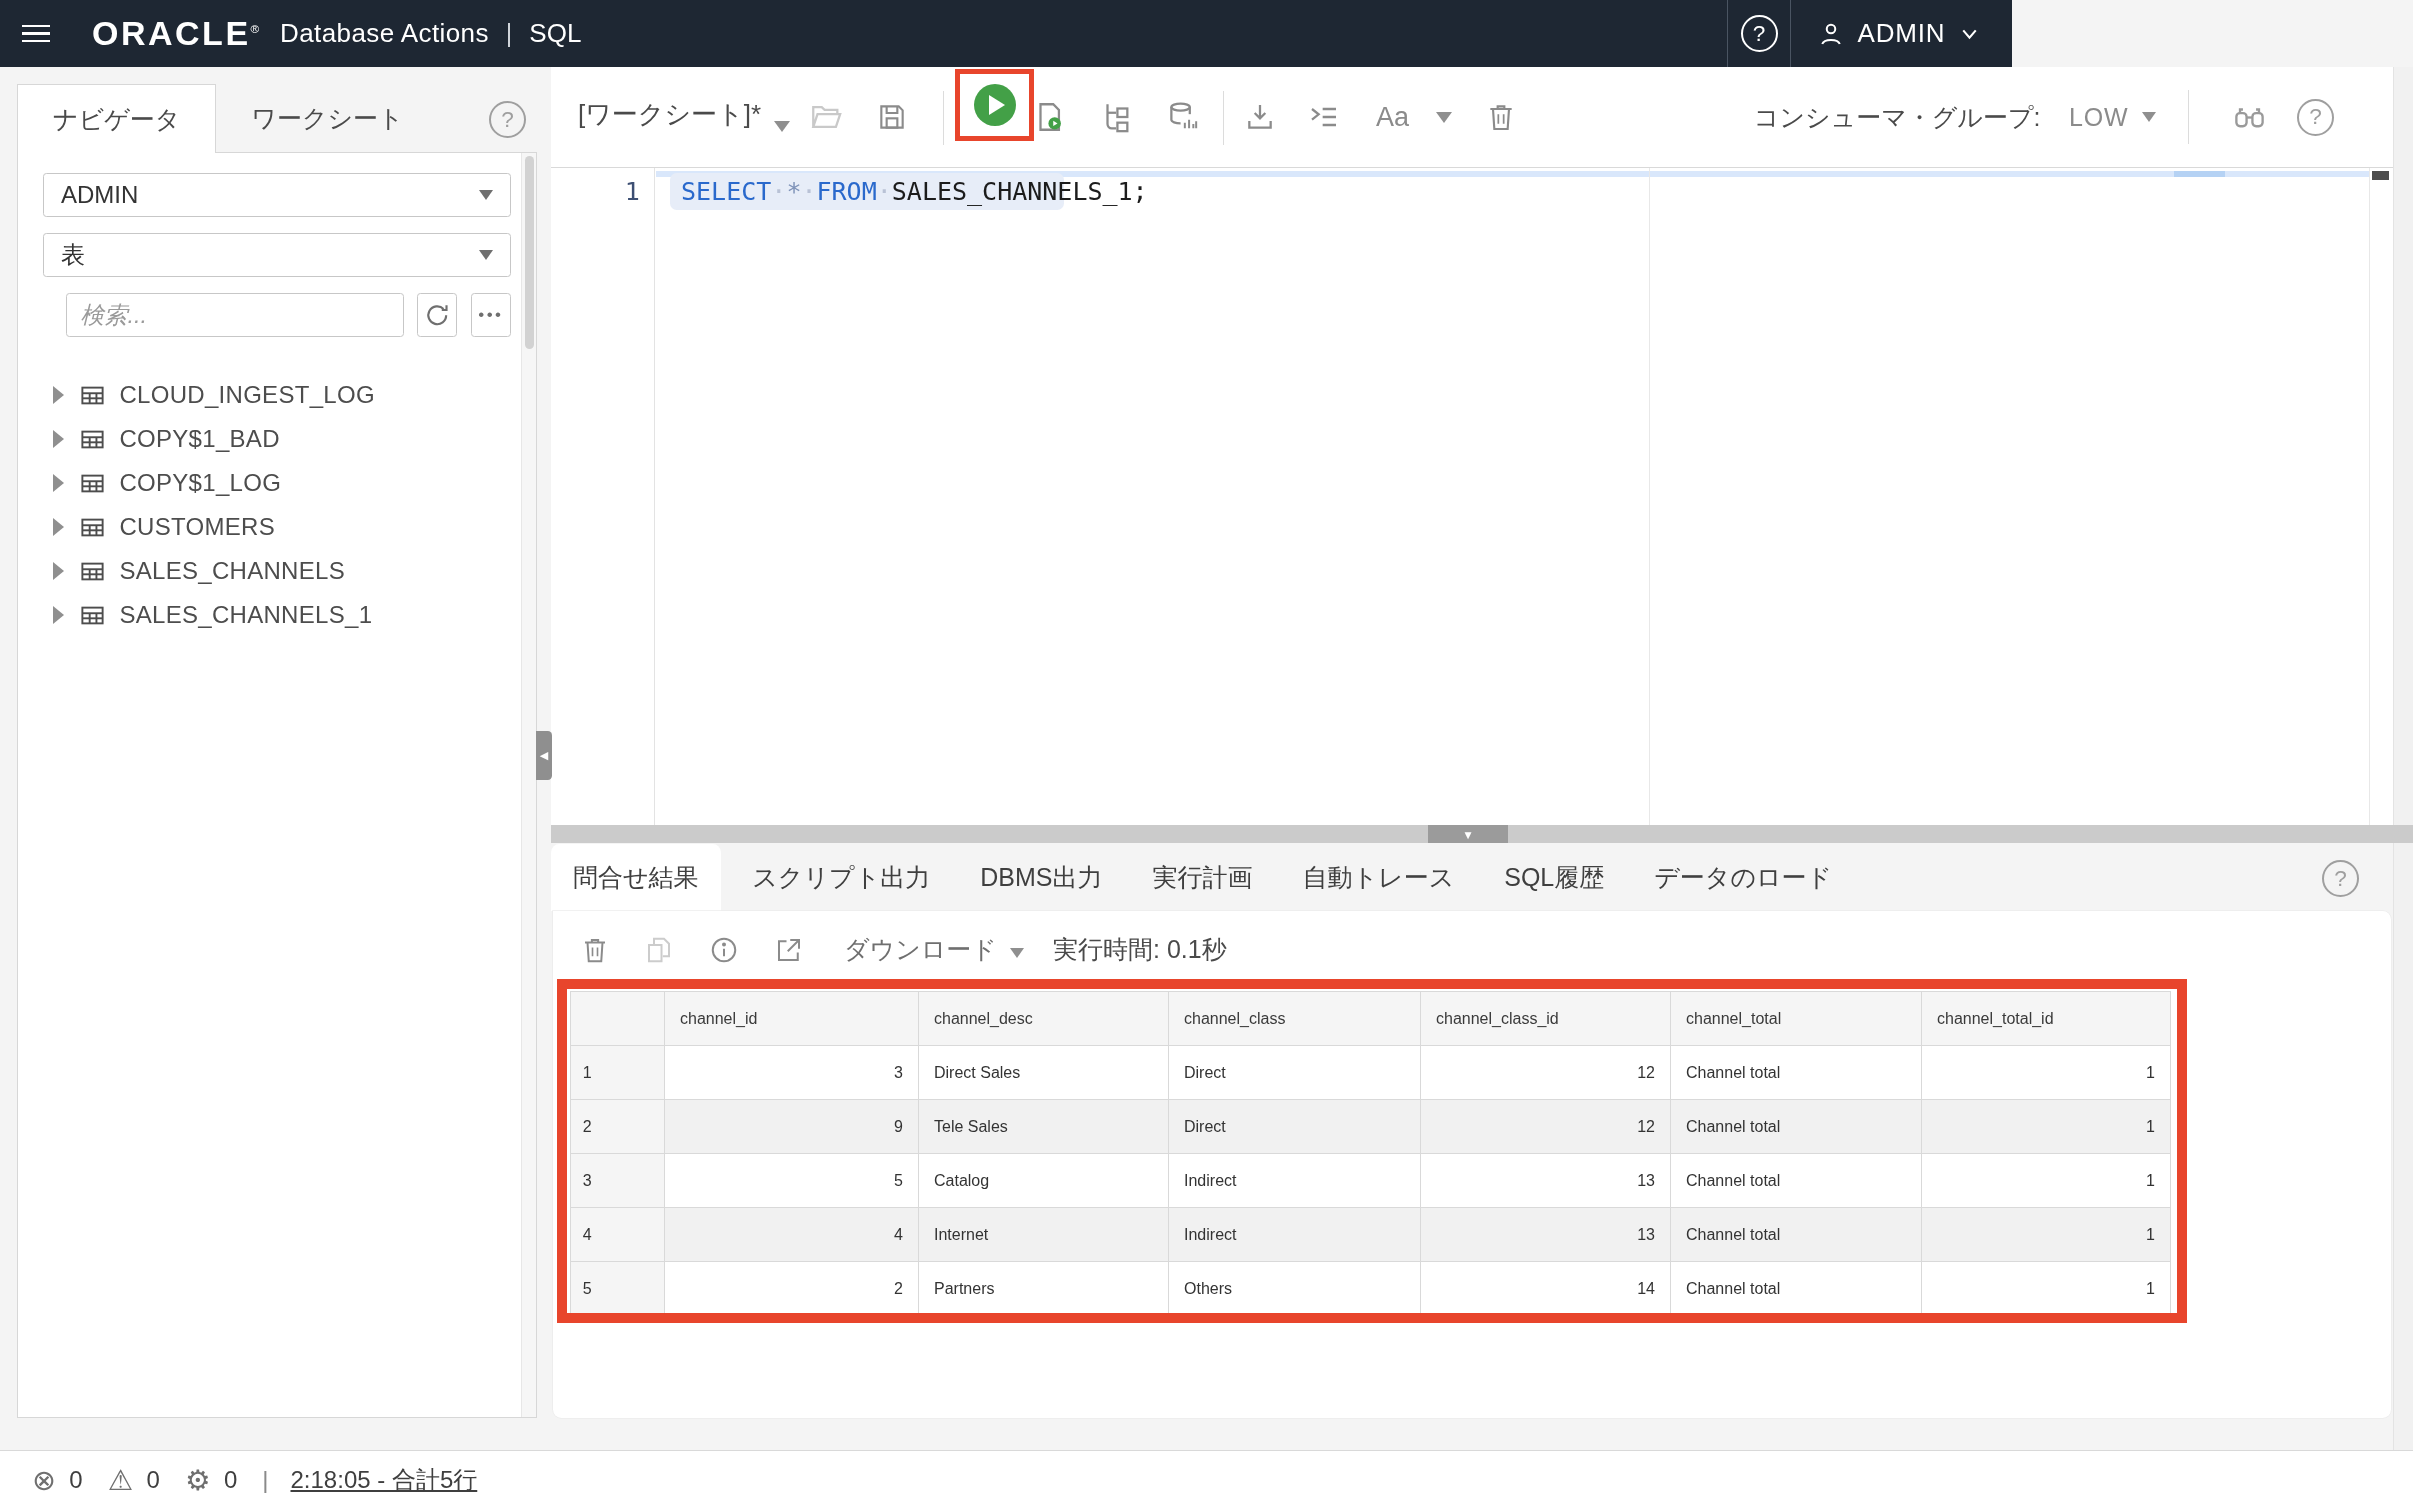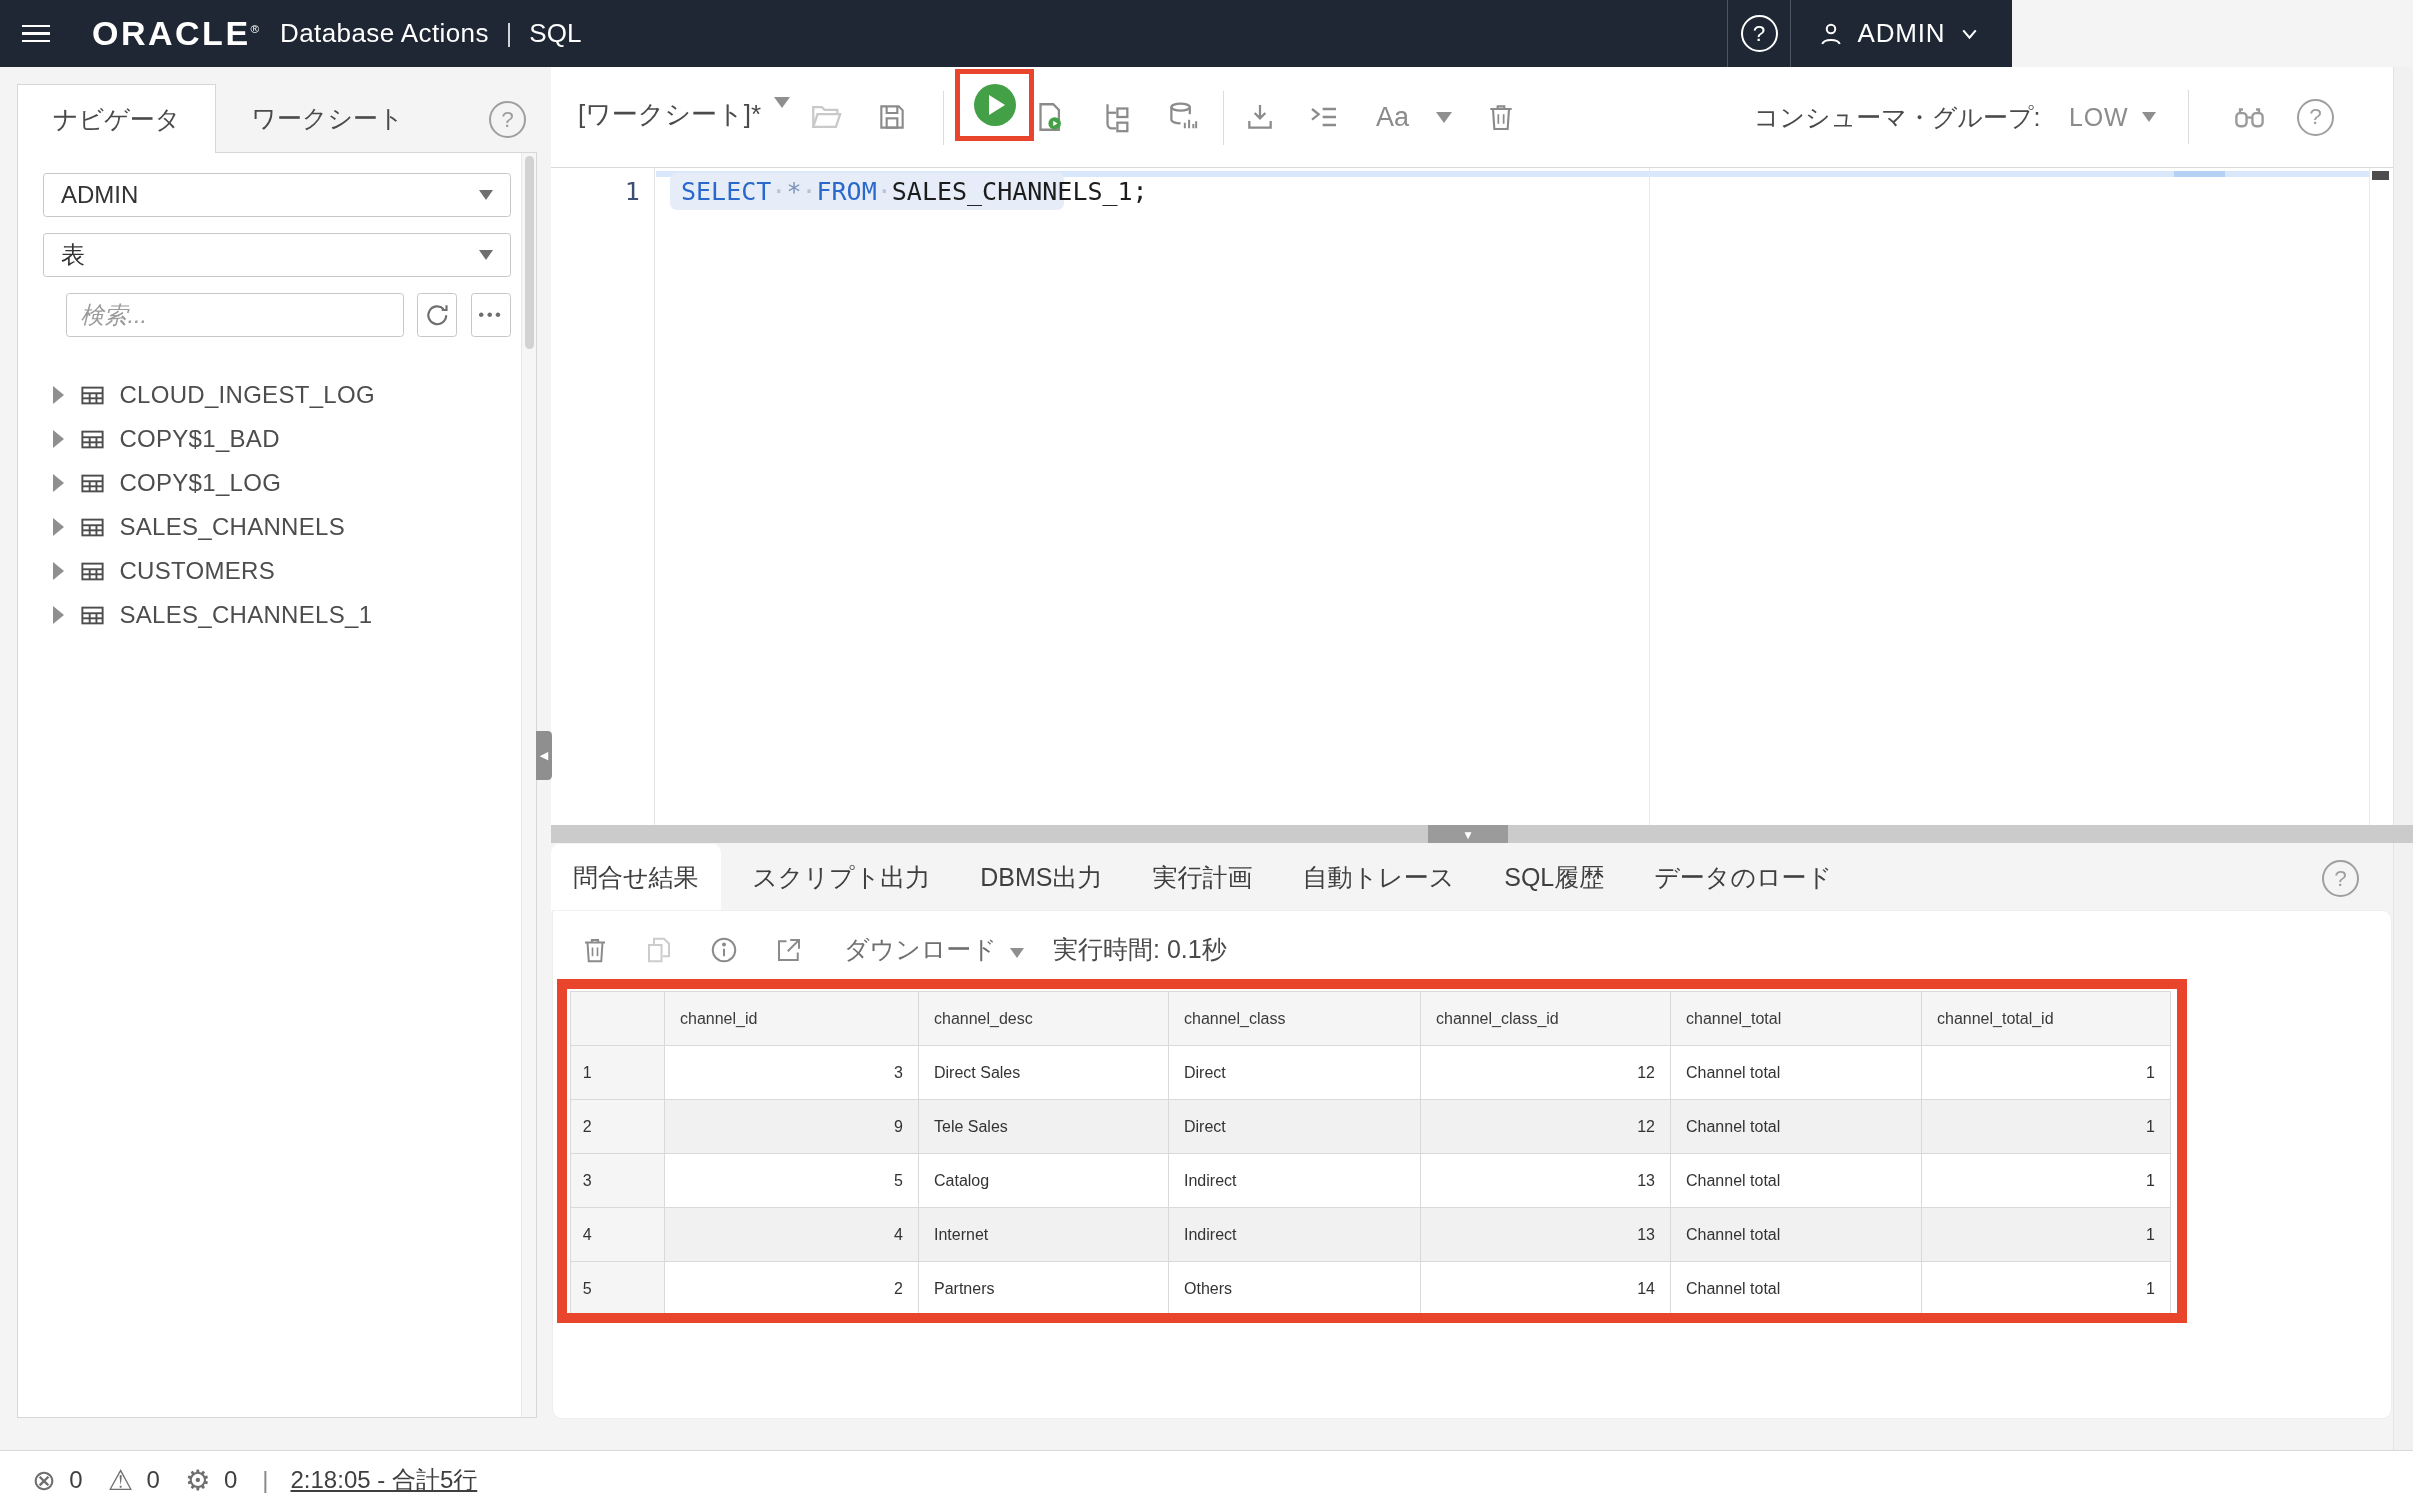--- a/index.html
+++ b/index.html
@@ -81,21 +81,21 @@
   .side-thumb { position:absolute; left:2.5px; top:3.4px; width:9.2px; height:193px; background:#d2d2d2; border-radius:5px; }
   .collapse-handle {
     position:absolute; left:536px; top:731px; width:16px; height:49px;
     background:#8f8f8f; border-radius:0 4.2px 4.2px 0; color:#fff;
     display:flex; align-items:center; justify-content:center; font-size:11px; cursor:pointer; z-index:4;
   }
 
   
   .main-panel { position:absolute; left:551px; top:67px; width:1842px; height:758px; background:#fff; }
   .ws-toolbar { position:absolute; left:0; top:0; width:100%; height:101px; border-bottom:0.8px solid #d9d9d9; }
-  .ws-title { position:absolute; left:27px; top:30px; font-size:26px; color:#4a4a4a; display:flex; align-items:flex-start; gap:13.4px; cursor:pointer; }
+  .ws-title { position:absolute; left:27px; top:30px; font-size:26px; color:#4a4a4a; display:flex; align-items:flex-end; gap:13.4px; cursor:pointer; }
   .tb-caret { width:0; height:0; border-left:8.4px solid transparent; border-right:8.4px solid transparent; border-top:11px solid #8f8f8f; }
   .tb-icon { position:absolute; top:25px; width:47px; height:50px; display:flex; align-items:center; justify-content:center; color:#8b8b8b; cursor:pointer; }
   .tb-icon.disabled { color:#c9c9c9; cursor:default; }
   .tb-div { position:absolute; top:23.5px; width:0.8px; height:54px; background:#dcdcdc; }
   .run-annotation {
     position:absolute; left:404px; top:1.7px; width:79px; height:72px;
     border:5.9px solid #e8452c; background:#fff; display:flex; align-items:center; justify-content:center;
   }
   .run-circle { width:42px; height:42px; border-radius:50%; background:#43a047; display:flex; align-items:center; justify-content:center; cursor:pointer; }
   .run-tri { width:0; height:0; border-top:10px solid transparent; border-bottom:10px solid transparent; border-left:16px solid #fff; margin-left:4.2px; }
@@ -278,34 +278,34 @@
       <span class="caret-right"></span>
       <span class="tree-icon">
           <svg width="27" height="27" viewBox="0 0 24 24" fill="none" stroke="#4d4d4d" stroke-width="1.7">
             <rect x="3" y="5" width="18" height="14"></rect>
             <line x1="3" y1="10" x2="21" y2="10"></line>
             <line x1="3" y1="14.5" x2="21" y2="14.5"></line>
             <line x1="9.5" y1="10" x2="9.5" y2="19"></line>
             <line x1="15.5" y1="10" x2="15.5" y2="19"></line>
           </svg>
         </span>
-      <span class="tree-label">SALES_CHANNELS</span>
+      <span class="tree-label">CUSTOMERS</span>
     </li>
     <li class="tree-item">
       <span class="caret-right"></span>
       <span class="tree-icon">
           <svg width="27" height="27" viewBox="0 0 24 24" fill="none" stroke="#4d4d4d" stroke-width="1.7">
             <rect x="3" y="5" width="18" height="14"></rect>
             <line x1="3" y1="10" x2="21" y2="10"></line>
             <line x1="3" y1="14.5" x2="21" y2="14.5"></line>
             <line x1="9.5" y1="10" x2="9.5" y2="19"></line>
             <line x1="15.5" y1="10" x2="15.5" y2="19"></line>
           </svg>
         </span>
-      <span class="tree-label">CUSTOMERS</span>
+      <span class="tree-label">SALES_CHANNELS</span>
     </li>
     <li class="tree-item">
       <span class="caret-right"></span>
       <span class="tree-icon">
           <svg width="27" height="27" viewBox="0 0 24 24" fill="none" stroke="#4d4d4d" stroke-width="1.7">
             <rect x="3" y="5" width="18" height="14"></rect>
             <line x1="3" y1="10" x2="21" y2="10"></line>
             <line x1="3" y1="14.5" x2="21" y2="14.5"></line>
             <line x1="9.5" y1="10" x2="9.5" y2="19"></line>
             <line x1="15.5" y1="10" x2="15.5" y2="19"></line>

